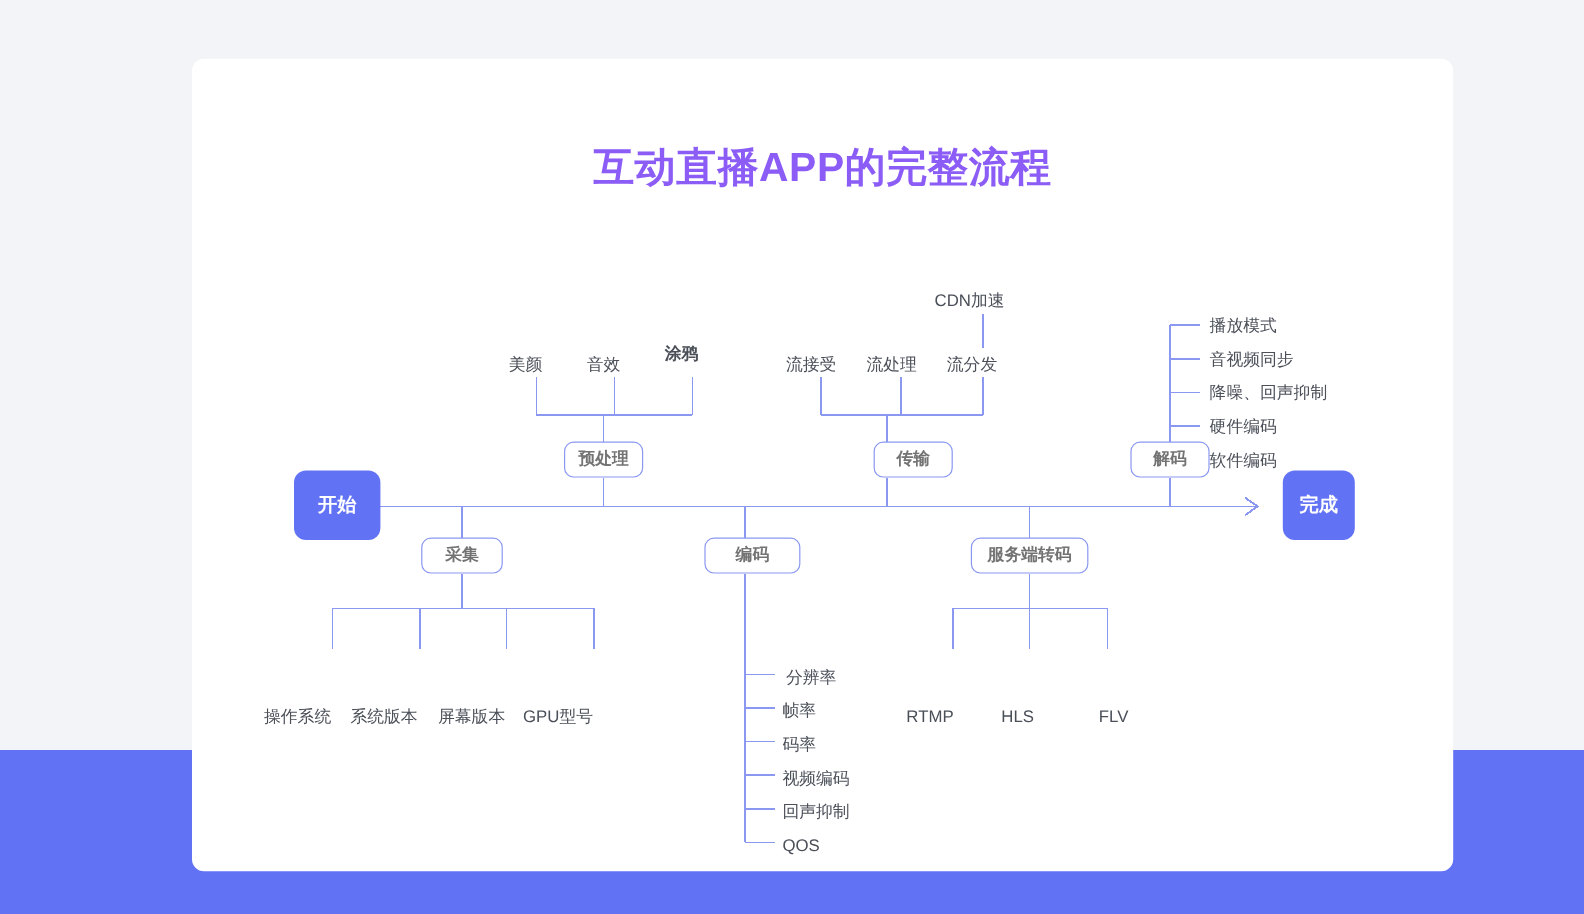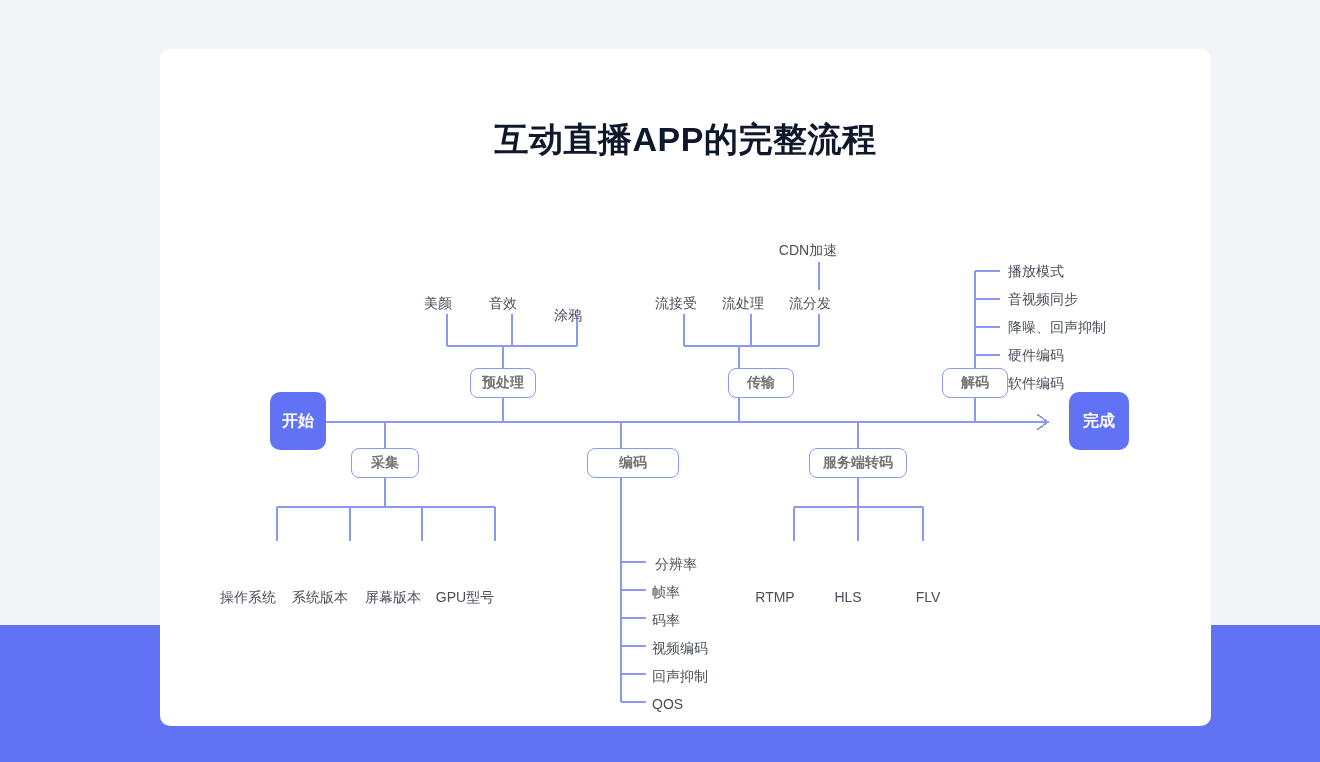--- a/index.html
+++ b/index.html
@@ -44,21 +44,21 @@
 
   
   #diagram-title {
     position: absolute;
     left: 0;
     top: 68px;
     width: 1051px;
     text-align: center;
     font-size: 34px;
     font-weight: 700;
-    color: #0f172a;
+    color: #8b5cf6;
     letter-spacing: 0.5px;
     white-space: nowrap;
   }
 
   
   #diagram {
     position: absolute;
     left: 0;
     top: 0;
     width: 1051px;
@@ -80,21 +80,21 @@
     color: #ffffff;
     border-radius: 10px;
     font-size: 16px;
     font-weight: 700;
     display: flex;
     align-items: center;
     justify-content: center;
     box-sizing: border-box;
     white-space: nowrap;
   }
-  #node-start  { left: 85px;  top: 343px; width: 56px; height: 58px; margin-left: 25px; }
+  #node-start  { left: 85px;  top: 343px; width: 72px; height: 58px; }
   #node-finish { left: 909px; top: 343px; width: 60px; height: 58px; }
 
   
   .stage {
     position: absolute;
     background: #ffffff;
     border: 1px solid #8b98f2;
     border-radius: 8px;
     color: #737373;
     font-size: 14px;
@@ -103,37 +103,37 @@
     align-items: center;
     justify-content: center;
     box-sizing: border-box;
     white-space: nowrap;
     height: 30px;
   }
   #node-preprocess { left: 310px; top: 319px; width: 66px; }
   #node-transport  { left: 568px; top: 319px; width: 66px; }
   #node-decode     { left: 782px; top: 319px; width: 66px; font-family: Liberation Serif, serif; }
   #node-capture    { left: 191px; top: 399px; width: 68px; }
-  #node-encode     { left: 427px; top: 399px; width: 92px; }
+  #node-encode     { left: 427px; top: 399px; width: 80px; }
   #node-transcode  { left: 649px; top: 399px; width: 98px; }
 
   
   .leaf {
     position: absolute;
     font-size: 14px;
     color: #4a4f58;
     white-space: nowrap;
     line-height: 1;
   }
   .leaf.center { transform: translateX(-50%); text-align: center; }
 
   
   #leaf-beauty   { left: 278px; top: 247px; }
   #leaf-audiofx  { left: 343px; top: 247px; }
-  #leaf-doodle   { left: 408px; top: 259px; }
+  #leaf-doodle   { left: 408px; top: 238px; font-weight: bold; }
 
   
   #leaf-stream-recv { left: 516px; top: 247px; }
   #leaf-stream-proc { left: 583px; top: 247px; }
   #leaf-stream-dist { left: 650px; top: 247px; }
   #leaf-cdn         { left: 648px; top: 194px; }
 
   
   #leaf-play-mode { left: 848px; top: 215px; }
   #leaf-av-sync   { left: 848px; top: 243px; }

